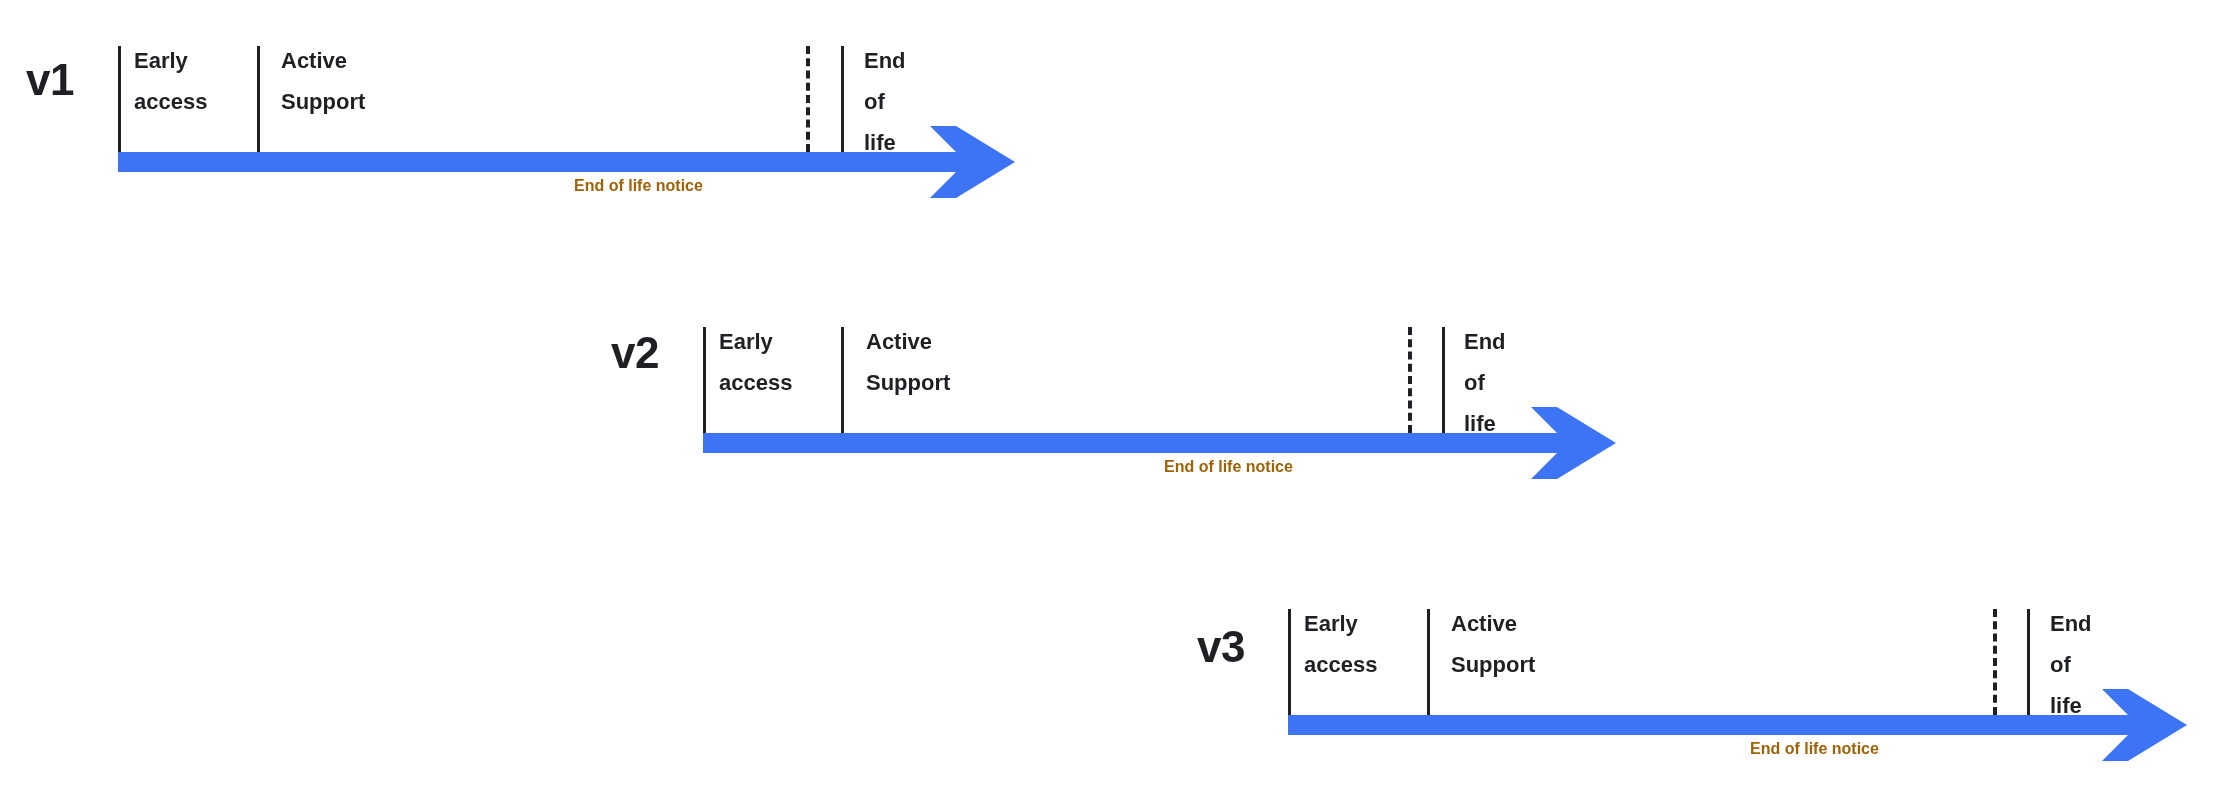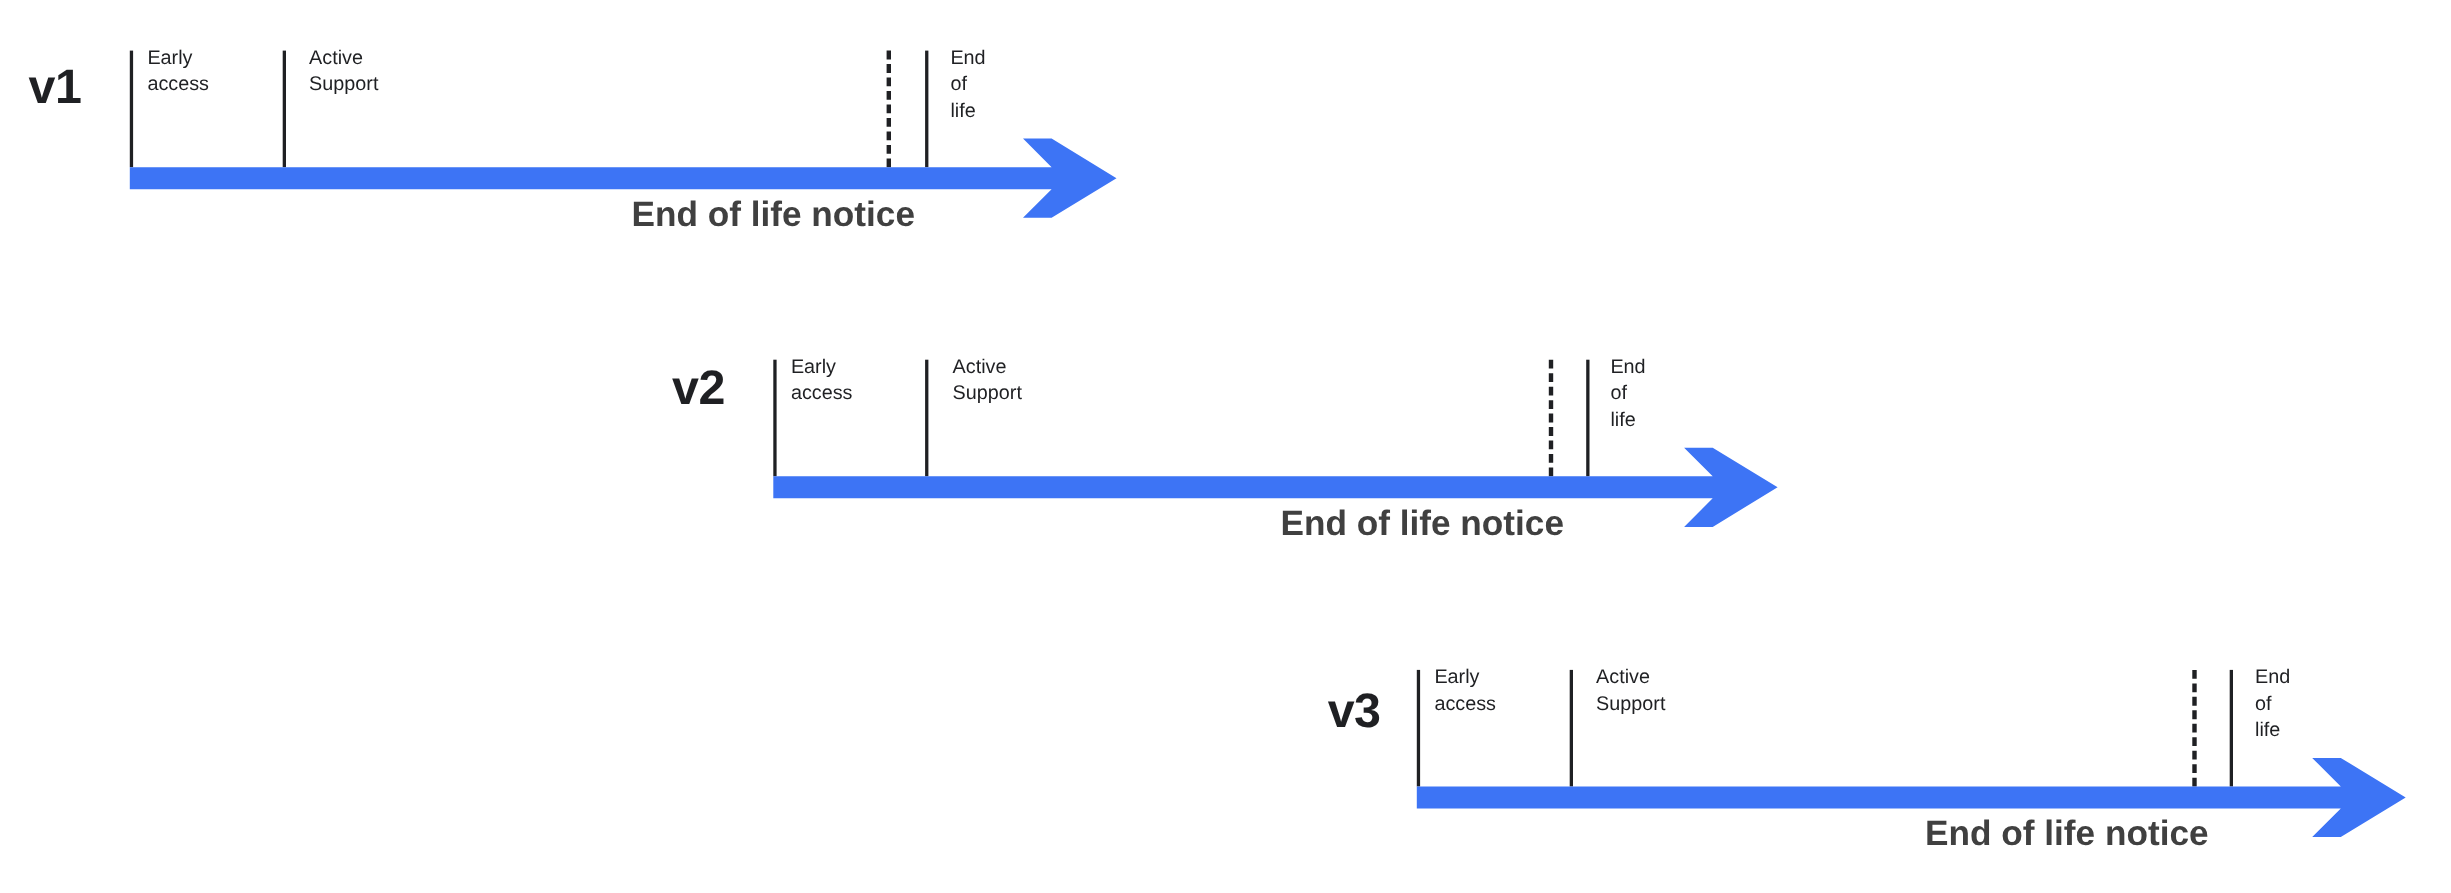--- a/index.html
+++ b/index.html
@@ -41,40 +41,40 @@
     background: #1f2023;
   }
   .divider.dashed {
     width: 0;
     background: none;
     border-left: 4px dashed #1f2023;
   }
   
   .phase-label {
     position: absolute;
-    font-size: 18px;
-    font-weight: 400;
+    font-size: 22px;
+    font-weight: 700;
     color: #1f2023;
-    line-height: 24px;
+    line-height: 41px;
     white-space: pre-line;
   }
   
   .arrow-wrap {
     position: absolute;
   }
   .arrow-wrap svg {
     display: block;
     overflow: visible;
   }
   
   .notice-label {
     position: absolute;
-    font-size: 32px;
+    font-size: 16px;
     font-weight: 700;
-    color: #404040;
+    color: #a16207;
     line-height: 1;
     white-space: nowrap;
   }
 </style>
 </head>
 <body>
 
 <div id="canvas">
 
   <div class="timeline-row">
@@ -115,21 +115,21 @@
     <div class="arrow-wrap" style="left:703px; top:405px;">
       <svg width="916" height="76" viewBox="0 0 916 76" aria-hidden="true">
         <path d="M0 28 H854 L828 2 L854 2 L913 38 L854 74 L828 74 L854 48 H0 Z" fill="#3d74f5"></path>
       </svg>
     </div>
 
     <div class="notice-label" style="left:1164px; top:459px;">End of life notice</div>
   </div>
 
   <div class="timeline-row">
-    <div class="version-label" style="left:1197px; top:625px;margin-left:10px;">v3</div>
+    <div class="version-label" style="left:1197px; top:625px;">v3</div>
 
     <div class="divider" style="left:1288px; top:609px; height:106px;"></div>
     <div class="divider" style="left:1427px; top:609px; height:106px;"></div>
     <div class="divider dashed" style="left:1993px; top:609px; height:106px;"></div>
     <div class="divider" style="left:2027px; top:609px; height:106px;"></div>
 
     <div class="phase-label" style="left:1304px; top:603px; width:120px;">Early
 access</div>
     <div class="phase-label" style="left:1451px; top:603px;">Active Support</div>
     <div class="phase-label" style="left:2050px; top:603px;">End of life</div>

